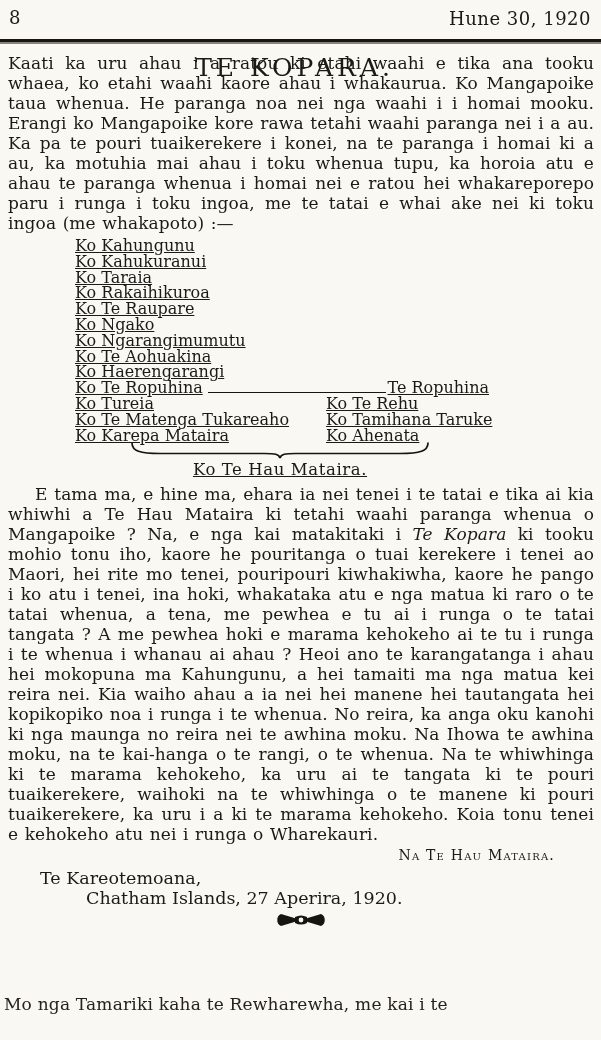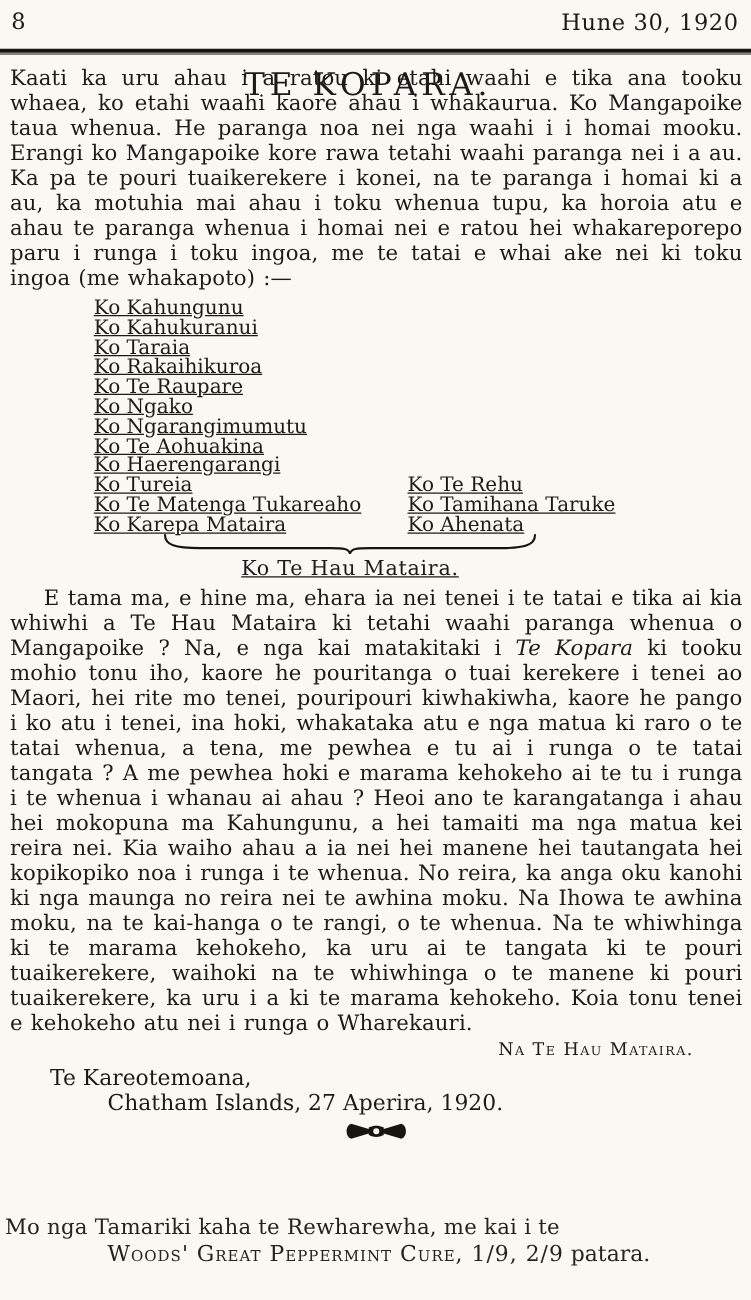--- a/index.html
+++ b/index.html
@@ -83,20 +83,25 @@
         </div>
         <div class="gen-row plain">
           <span class="gen-left">Ko Ngarangimumutu</span>
         </div>
         <div class="gen-row plain">
           <span class="gen-left">Ko Te Aohuakina</span>
         </div>
         <div class="gen-row plain">
           <span class="gen-left">Ko Haerengarangi</span>
         </div>
+        <div class="gen-row connected">
+          <span class="gen-left">Ko Te Ropuhina</span>
+          <span class="gen-connector"></span>
+          <span class="gen-right">Te Ropuhina</span>
+        </div>
         <div class="gen-row plain">
           <span class="gen-left">Ko Tureia</span>
           <span class="gen-right">Ko Te Rehu</span>
         </div>
         <div class="gen-row plain">
           <span class="gen-left">Ko Te Matenga Tukareaho</span>
           <span class="gen-right">Ko Tamihana Taruke</span>
         </div>
         <div class="gen-row plain">
           <span class="gen-left">Ko Karepa Mataira</span>
@@ -124,16 +129,15 @@
     <svg width="56" height="16" viewBox="0 0 56 16" aria-hidden="true">
       <path d="M28,8 L8,2 C3,3.5 3,12.5 8,14 Z" fill="#171510"></path>
       <path d="M28,8 L48,2 C53,3.5 53,12.5 48,14 Z" fill="#171510"></path>
       <path d="M22,5 C26,3 30,3 34,5 L34,11 C30,13 26,13 22,11 Z" fill="#171510"></path>
       <circle cx="28" cy="8" r="2.4" fill="#f9f8f3"></circle>
     </svg>
   </div>
 
   <div class="ad">
     <div class="ad-line1">Mo nga Tamariki kaha te Rewharewha, me kai i te</div>
-    <div class="ad-line2"><span class="smallcaps2">Woods' Great Peppermint Cure, 1/9, 2/9</span><span> patara.</span></div>
   </div>
 
 </div>
 
 </body></html>

